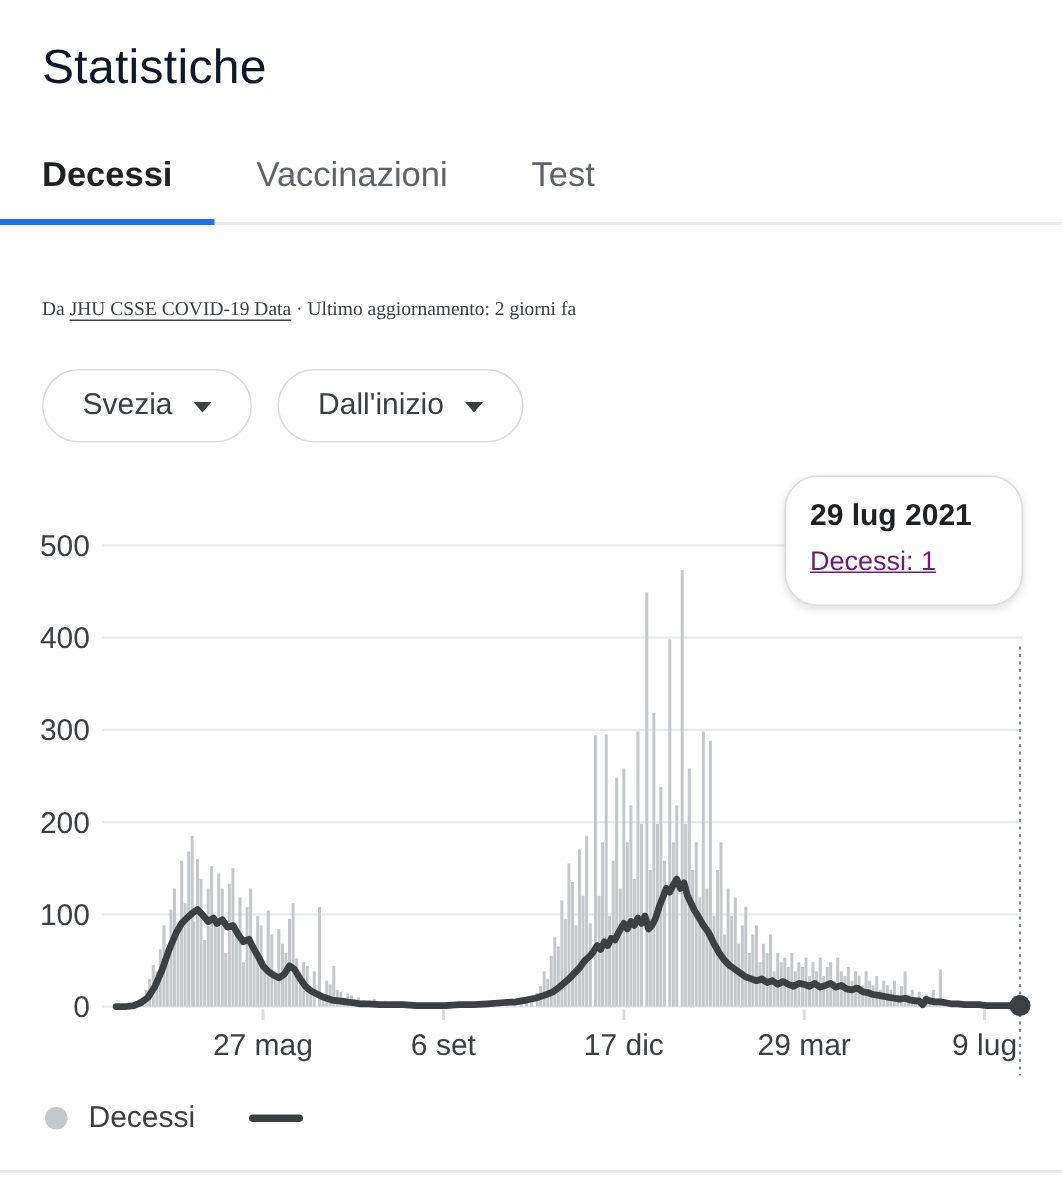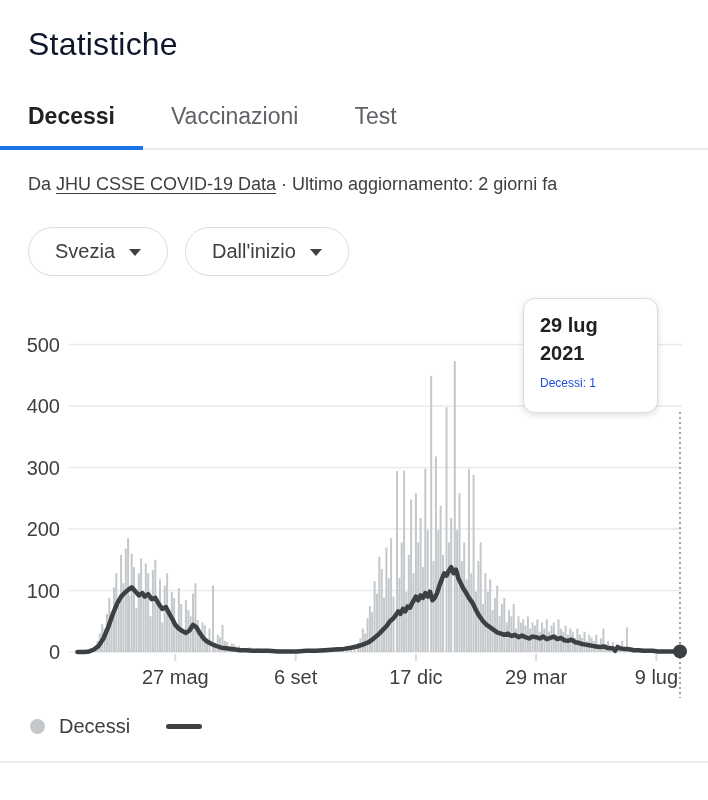--- a/index.html
+++ b/index.html
@@ -18,47 +18,47 @@
   .tabs {
     display:flex; margin-top:18px; border-bottom:2px solid #ebecee;
   }
   .tab {
     padding:22px 28px 16px 28px; font-size:23px; color:#5f6368;
     border-bottom:4px solid transparent; margin-bottom:-2px;
     cursor:pointer; white-space:nowrap;
   }
   .tab.active { color:#202124; font-weight:700; border-bottom-color:#1a73e8; }
   
-  .source-row { margin-top:24px; font-size:18px; color:#3c4043; }
+  .source-row { margin-top:48px; font-size:13px; color:#3c4043;font-family:Liberation Serif, serif; }
   .source-row a { color:#3c4043; text-decoration:underline; text-underline-offset:3px; }
   
   .filters { display:flex; gap:17px; margin-top:32px; }
   .pill {
     height:49px; border:1.5px solid #dadce0; border-radius:31px;
     display:flex; align-items:center; gap:14px; padding:0 26px;
     font-size:20px; color:#3c4043; background:#fff; cursor:pointer;
     white-space:nowrap;
   }
   .caret {
     width:0; height:0; border-left:6px solid transparent;
     border-right:6px solid transparent; border-top:7px solid #3c4043;
     margin-top:2px;
   }
   
   .chart-wrap { position:relative; margin-top:30px; width:708px; height:395px; }
   .chart-wrap svg { display:block; }
   svg text { font-family:"Liberation Sans", sans-serif; font-size:20px; fill:#3c4043; }
   .tooltip {
-    position:absolute; left:523px; top:-8px; width:135px;
-    background:#fff; border:1px solid #dadce0; border-radius:12px;
+    position:absolute; left:523px; top:-8px; width:159px;
+    background:#fff; border:1px solid #dadce0; border-radius:22px;
     box-shadow:0 2px 6px rgba(60,64,67,0.18);
     padding:12px 16px 12px 16px; z-index:5;
   }
   .tooltip-date { font-size:20px; font-weight:700; color:#202124; line-height:28px; }
-  .tooltip-line { font-size:12px; color:#1d4ed8; line-height:33px; }
+  .tooltip-line { font-size:18px; color:#701a75; line-height:33px;text-decoration:underline; }
   
   .legend { display:flex; align-items:center; gap:36px; margin-top:14px; margin-left:30px; }
   .legend-item { display:flex; align-items:center; gap:14px; font-size:20px; color:#3c4043; }
   .legend-dot { width:15px; height:15px; border-radius:50%; background:#c4c8cb; }
   .legend-line { width:36px; height:5px; border-radius:3px; background:#3c4043; }
   .bottom-divider { margin-top:23px; border-top:2px solid #e9eaec; }
 </style>
 </head>
 <body>
 

